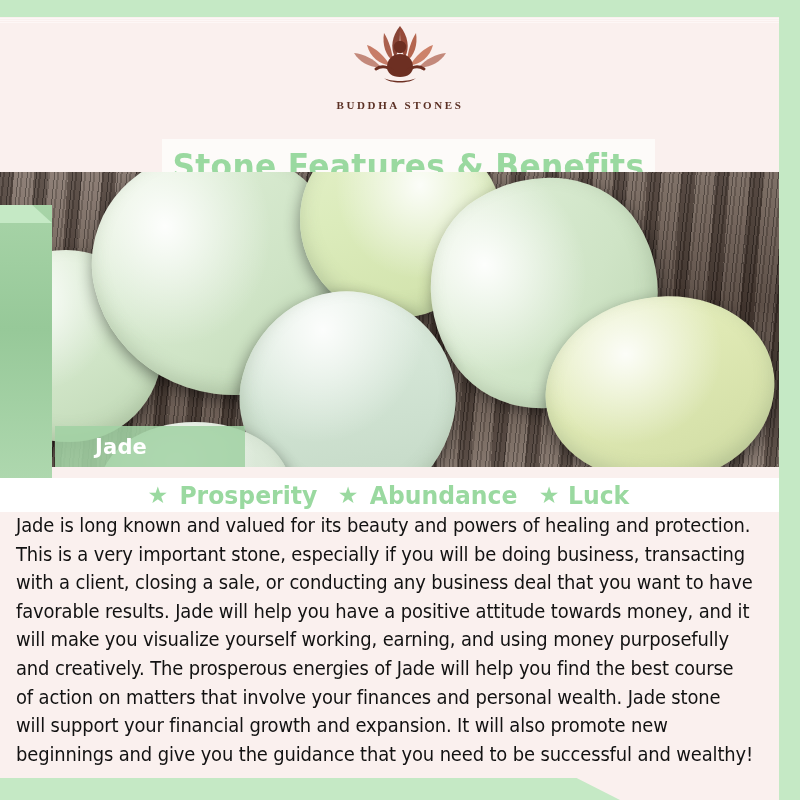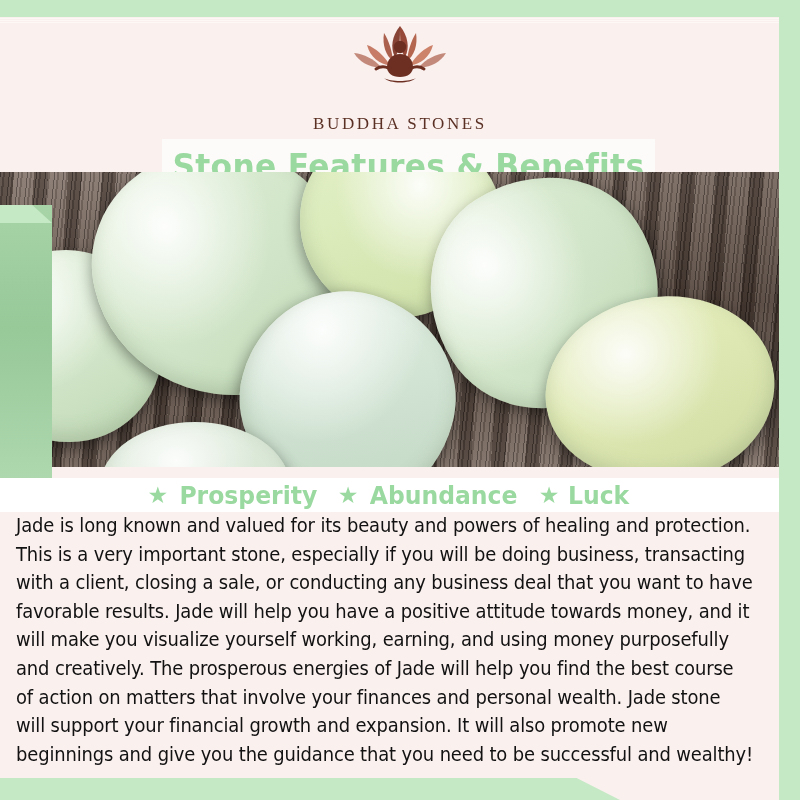--- a/index.html
+++ b/index.html
@@ -79,26 +79,26 @@
 
   
   .logo-wrap {
     position: absolute;
     left: 0; top: 20px;
     width: 800px;
     text-align: center;
   }
   .logo-mark { display: block; margin: 0 auto; }
   .logo-text {
-    margin-top: 20px;
+    margin-top: 5px;
     font-family: "Liberation Serif", serif;
-    font-size: 17px;
+    font-size: 11px;
     letter-spacing: 2.6px;
     color: #5b3024;
-    font-weight: 400;
+    font-weight: 700;
   }
 
   
   .title-banner {
     position: absolute;
     left: 162px; top: 118px;
     width: 493px; height: 54px;
     background: #fdfbf9;
     display: flex;
     align-items: center;
@@ -275,20 +275,23 @@
     <div class="stone s3"></div>
     <div class="stone s5"></div>
     <div class="stone s6"></div>
     <div class="stone s4"></div>
     <div class="stone s7"></div>
   </div>
 
   <div class="accent-left-bar"></div>
   <div class="accent-left-notch"></div>
 
+  <div class="jade-band">
+    <span class="jade-label">Jade</span>
+  </div>
 
   <div class="body-wrap"></div>
 
   <div class="benefits">
     <div class="benefit">
       <span class="star">★</span>
       <span class="benefit-label">Prosperity</span>
     </div>
     <div class="benefit">
       <span class="star">★</span>

